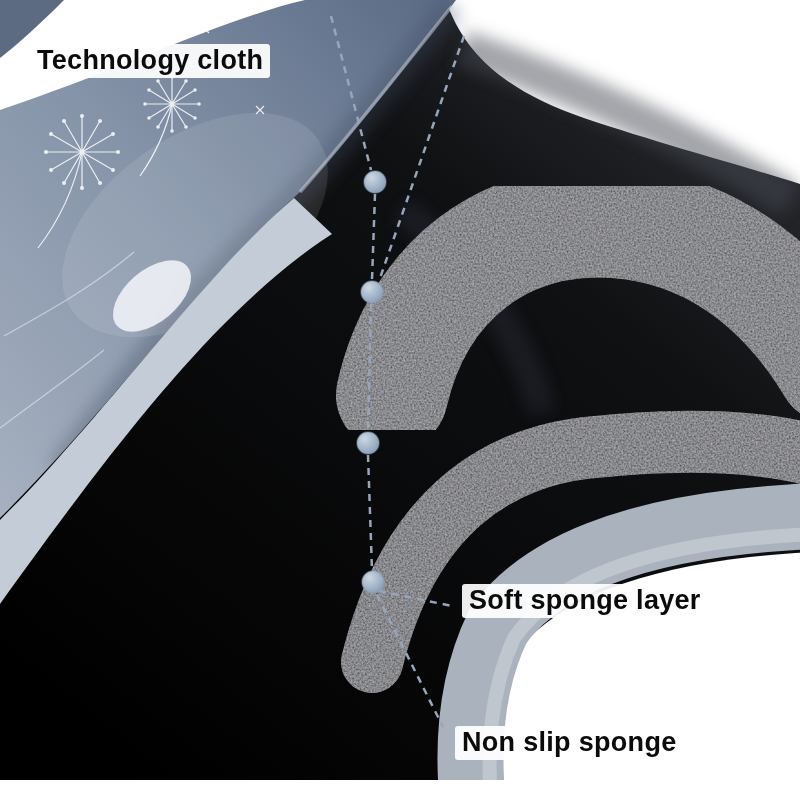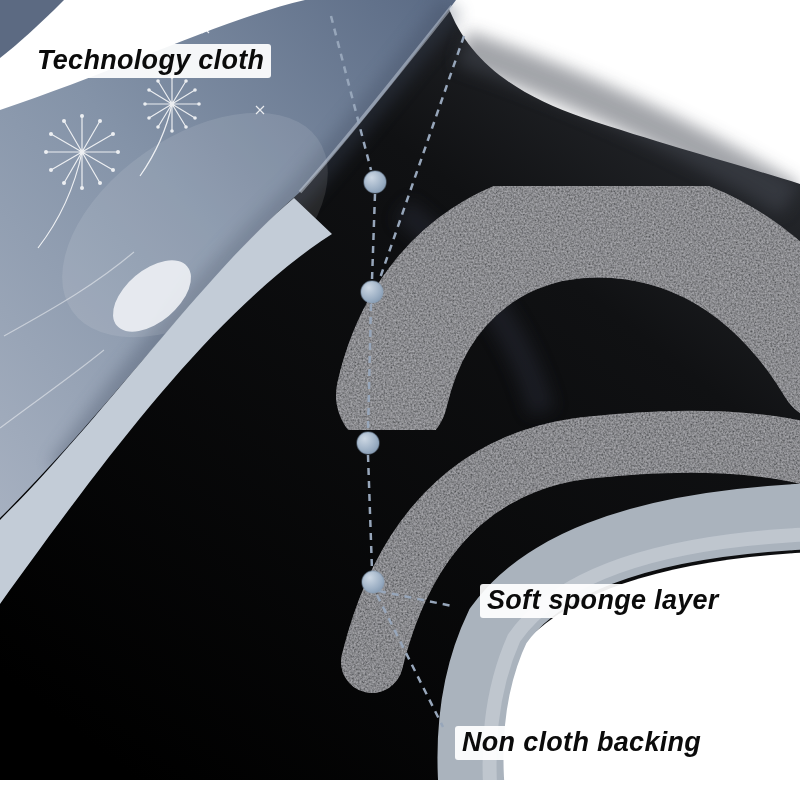--- a/index.html
+++ b/index.html
@@ -2,21 +2,20 @@
 <html><head>
 <meta charset="utf-8">
 <style>
   html,body{margin:0;padding:0;background:#ffffff;}
   #stage{
     position:relative;
     width:800px;height:780px;
     background:#ffffff;
     overflow:hidden;
     font-family:"Liberation Sans", sans-serif;
-    font-style:italic;
   }
   #stage svg{position:absolute;left:0;top:0;}
   .callout-label{
     position:absolute;
     font-family:"Liberation Sans", sans-serif;
     font-size:27px;
     font-weight:bold;
     color:#0b0b0b;
     letter-spacing:.3px;
     white-space:nowrap;
@@ -163,17 +162,17 @@
       <circle cx="375" cy="182" r="11" fill="url(#dotG)"></circle>
       <circle cx="372" cy="292" r="11" fill="url(#dotG)"></circle>
       <circle cx="368" cy="443" r="11" fill="url(#dotG)"></circle>
       <circle cx="373" cy="582" r="11" fill="url(#dotG)"></circle>
     </g>
   </svg>
 
   <div class="callout-label" style="left:30px;top:44px">Technology cloth</div>
 
 
-  <div class="callout-label" style="left:480px;top:584px">Soft sponge layer</div>
+  <div class="callout-label" style="left:462px;top:584px">Soft sponge layer</div>
 
-  <div class="callout-label" style="left:455px;top:726px">Non cloth backing</div>
+  <div class="callout-label" style="left:455px;top:726px">Non slip sponge</div>
 
 </div>
 
 </body></html>

